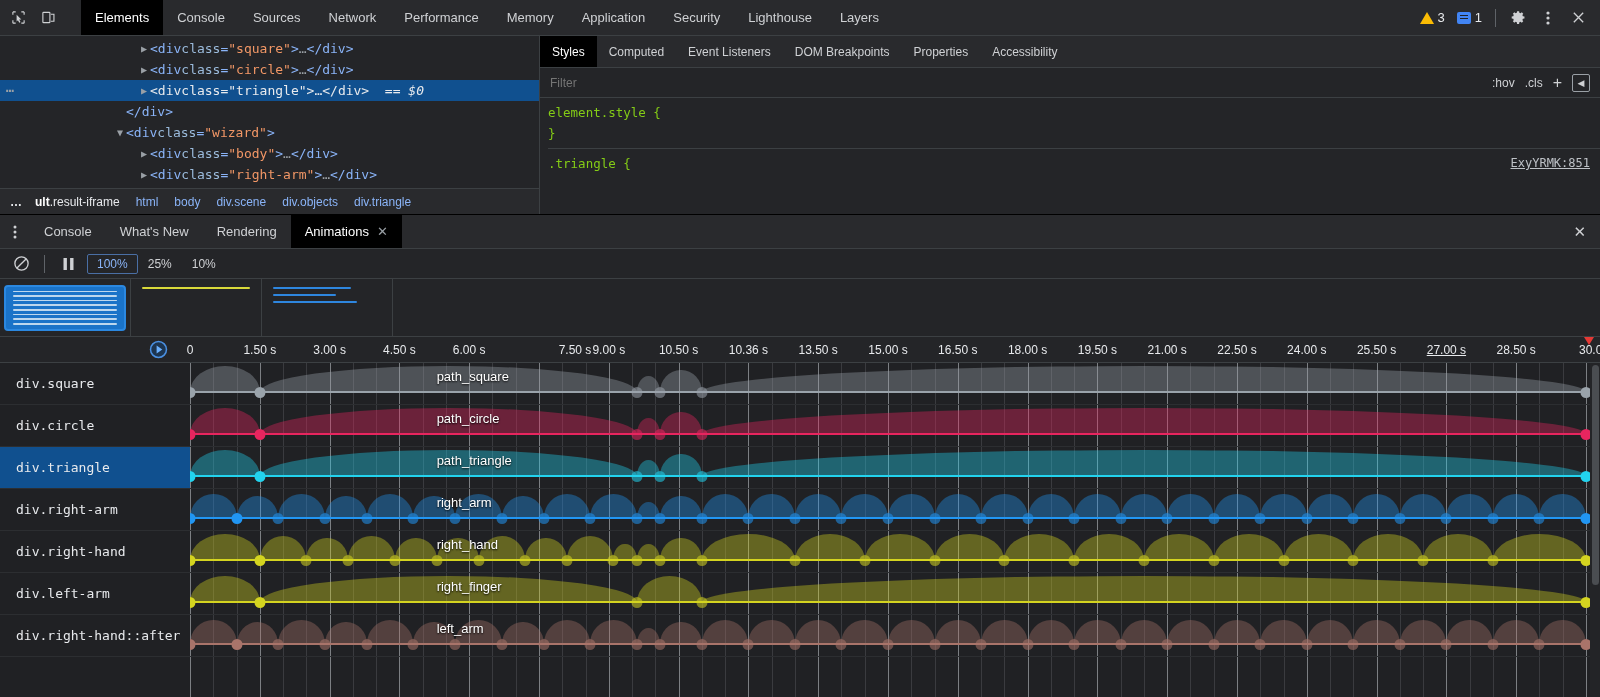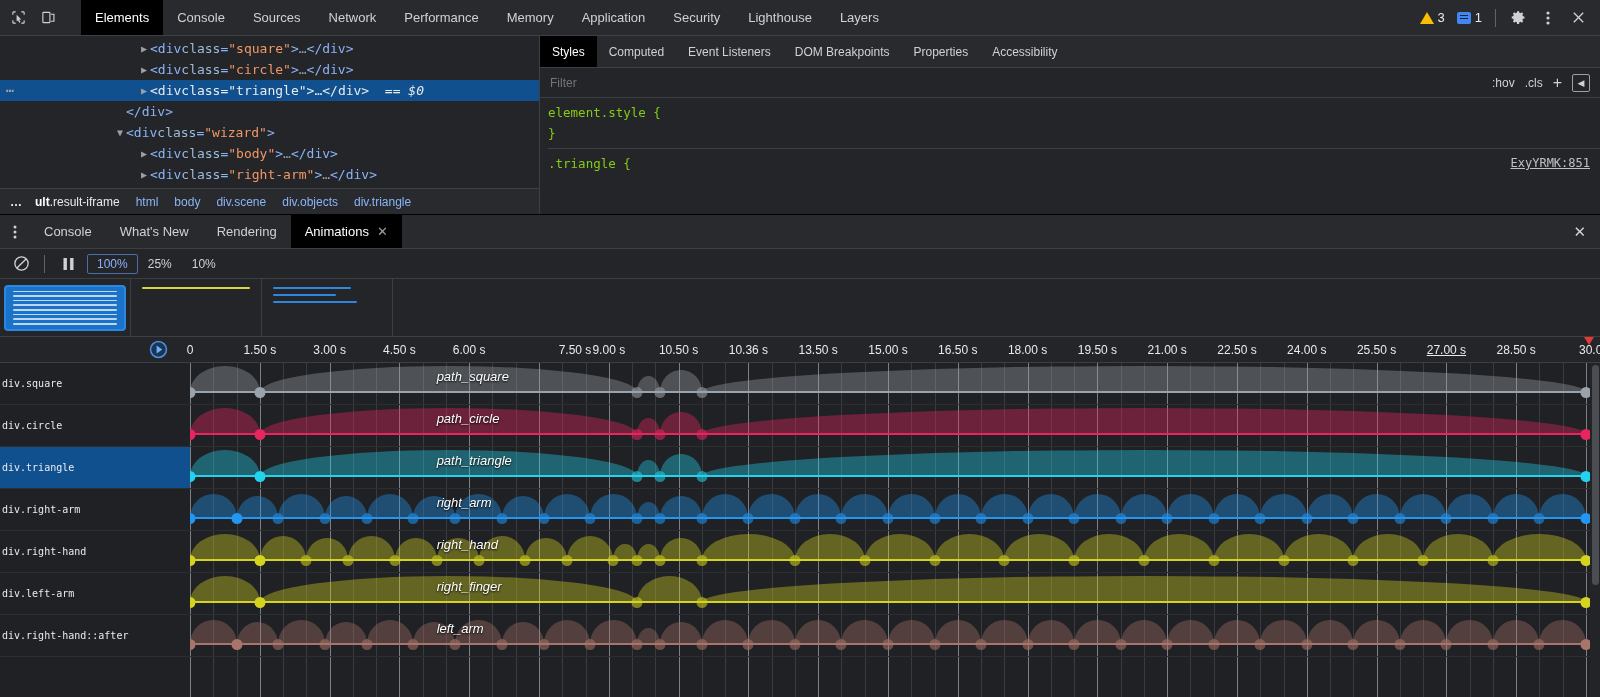--- a/index.html
+++ b/index.html
@@ -120,25 +120,25 @@
   .ruler { height: 26px; min-height: 26px; display: flex; align-items: center; background: #242528; position: relative; border-bottom: 1px solid #3c4043; }
   .ruler-left { width: 145px; min-width: 145px; height: 100%; }
   .play-btn { width: 26px; min-width: 26px; display: flex; align-items: center; justify-content: center; cursor: pointer; }
   .ruler-track { flex: 1; position: relative; height: 100%; }
   .tick-label { position: absolute; top: 50%; transform: translate(-50%, -50%); font-size: 12px; color: #e8eaed; white-space: nowrap; }
   .scrub { position: absolute; top: 0px; width: 0; height: 0; border-left: 5px solid transparent; border-right: 5px solid transparent; border-top: 8px solid #e53935; }
 
   
   .rows-area { flex: 1; display: flex; position: relative; overflow: hidden; background: #202124; }
   .row-labels { width: 190px; min-width: 190px; position: relative; background: #202124; z-index: 3; }
-  .row-label { height: 42px; display: flex; align-items: center; padding-left: 2px;
-    font-family: "DejaVu Sans Mono", monospace; font-size: 10px; color: #e8eaed;
+  .row-label { height: 42px; display: flex; align-items: center; padding-left: 16px;
+    font-family: "DejaVu Sans Mono", monospace; font-size: 13px; color: #e8eaed;
     border-bottom: 1px solid #2c2e31; cursor: pointer; }
   .row-label.selected { background: #10508f; }
-  .tracks { flex: 1; position: relative; overflow: hidden; font-style: italic; }
+  .tracks { flex: 1; position: relative; overflow: hidden; }
   .grid-lines { position: absolute; inset: 0; pointer-events: none; }
   .gline { position: absolute; top: 0; bottom: 0; width: 1px; background: rgba(200,205,210,0.55); }
   .gline.minor { background: rgba(150,155,160,0.22); }
   .track-row { height: 42px; position: relative; border-bottom: 1px solid #2c2e31; }
   .track-line { position: absolute; left: 0; right: 0; bottom: 11px; height: 2.5px; }
   .kf { position: absolute; width: 11px; height: 11px; border-radius: 50%; bottom: 6px; transform: translateX(-50%); cursor: pointer; }
   .anim-name { position: absolute; left: 50%; transform: translateX(-50%); top: 6px; font-size: 13px; color: #ffffff; white-space: nowrap; text-shadow: 0 1px 2px #000; }
   .blob { position: absolute; bottom: 12px; border-radius: 50% 50% 0 0 / 100% 100% 0 0; }
   .vscroll { position: absolute; right: 0; top: 0; bottom: 0; width: 10px; background: #232427; z-index: 4; }
   .vthumb { position: absolute; right: 1px; top: 2px; width: 7px; height: 220px; background: #4a4d51; border-radius: 4px; }

